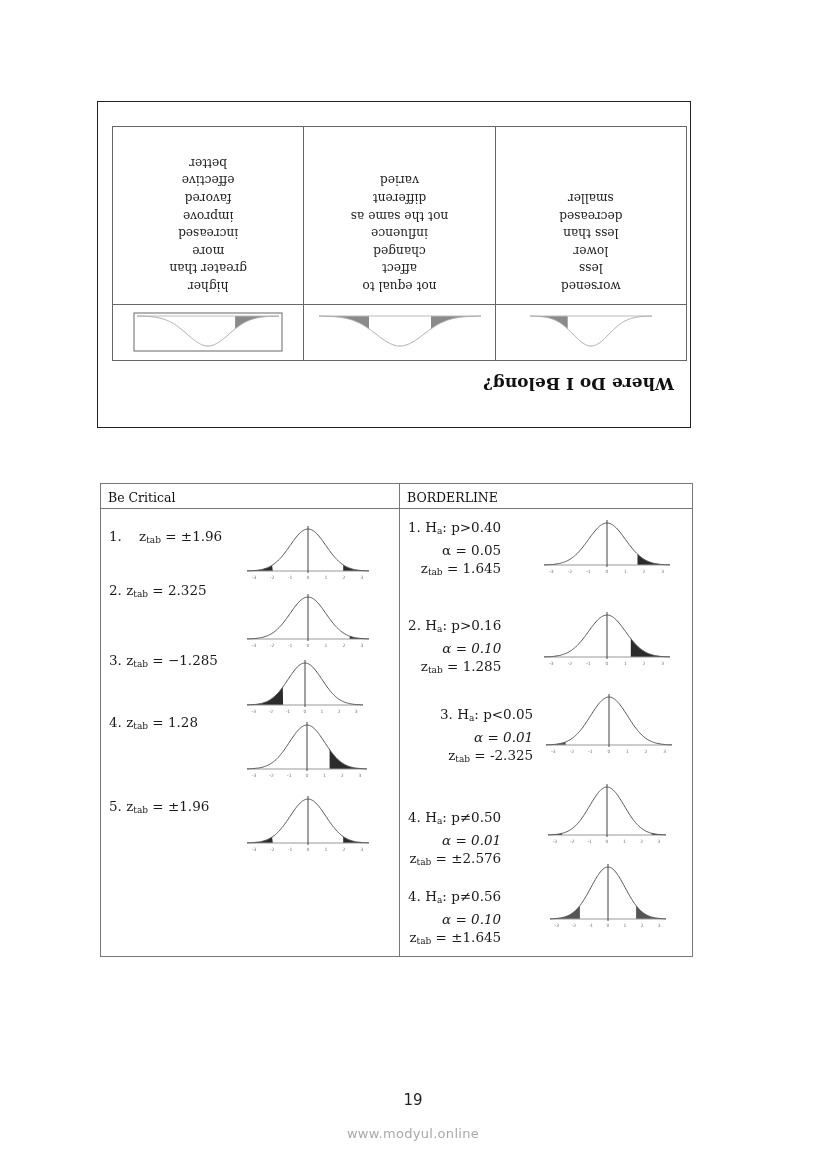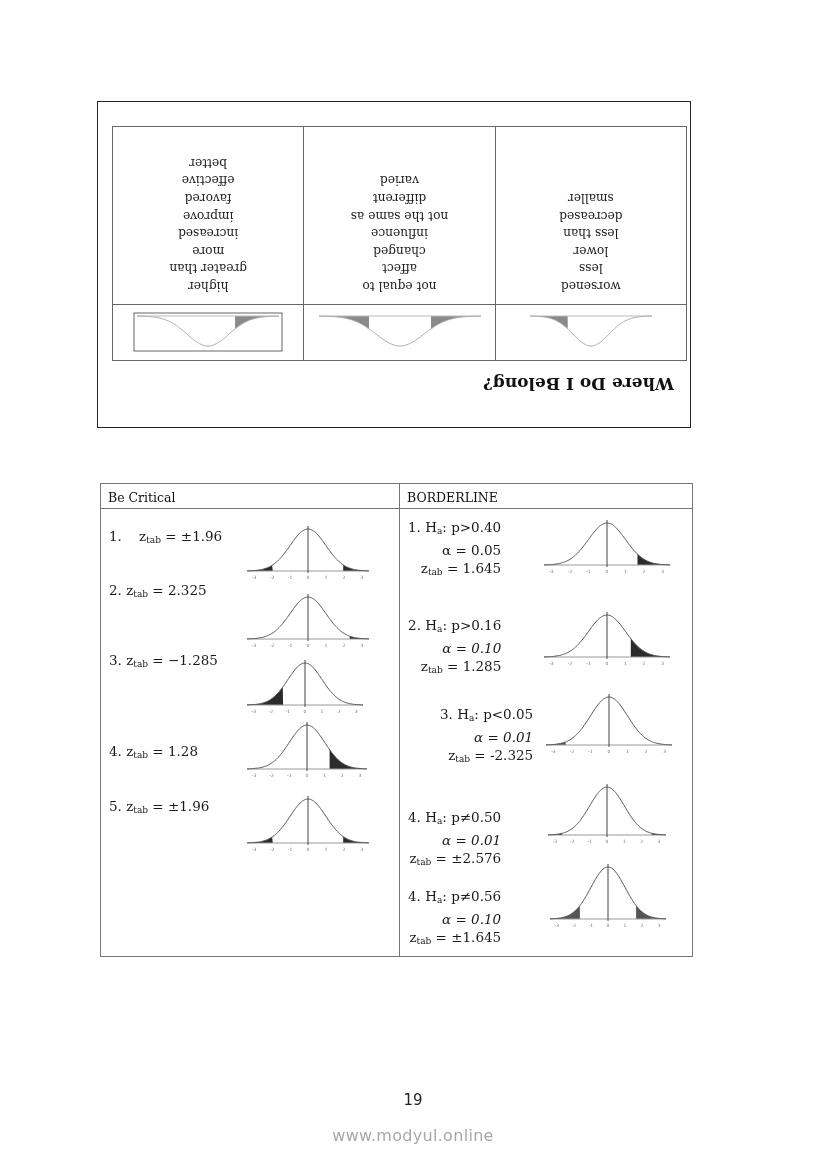--- a/index.html
+++ b/index.html
@@ -51,21 +51,21 @@
   }
   .item .txt sub { font-size: 9px; vertical-align: -2px; }
   .item svg { position: absolute; }
   .col-right .item .txt { font-size: 13.5px; line-height: 18.5px; }
   .footer-page {
     position: absolute; top: 1079px; left: 0; width: 826px; text-align: center;
     font-family: "DejaVu Sans", sans-serif; font-size: 15px; color: #222; margin-top: 12px;
   }
   .footer-url {
     position: absolute; top: 1126px; left: 0; width: 826px; text-align: center;
-    font-family: "DejaVu Sans", sans-serif; font-size: 16px; color: #a8a8a8; letter-spacing: 0.3px;
+    font-family: "DejaVu Sans", sans-serif; font-size: 13px; color: #a8a8a8; letter-spacing: 0.3px;
   }
 </style>
 </head>
 <body>
 
 <div class="activity-box">
   <div class="activity-rot">
     <div class="activity-title">Where Do I Belong?</div>
     <table class="word-table">
       <tbody>
@@ -189,21 +189,21 @@
               <text x="10.823529411764703" y="56" font-size="4.5" text-anchor="middle" fill="#777" font-family="DejaVu Sans, sans-serif">-3</text>
               <text x="27.88235294117647" y="56" font-size="4.5" text-anchor="middle" fill="#777" font-family="DejaVu Sans, sans-serif">-2</text>
               <text x="44.94117647058824" y="56" font-size="4.5" text-anchor="middle" fill="#777" font-family="DejaVu Sans, sans-serif">-1</text>
               <text x="62" y="56" font-size="4.5" text-anchor="middle" fill="#777" font-family="DejaVu Sans, sans-serif">0</text>
               <text x="79.05882352941177" y="56" font-size="4.5" text-anchor="middle" fill="#777" font-family="DejaVu Sans, sans-serif">1</text>
               <text x="96.11764705882354" y="56" font-size="4.5" text-anchor="middle" fill="#777" font-family="DejaVu Sans, sans-serif">2</text>
               <text x="113.1764705882353" y="56" font-size="4.5" text-anchor="middle" fill="#777" font-family="DejaVu Sans, sans-serif">3</text>
             </svg>
           </div>
           <div class="item" style="top: 0px;">
-            <div class="txt" style="top: 233px;"><span>4.</span> <span>z</span><sub>tab</sub> <span>=  1.28</span></div>
+            <div class="txt" style="top: 204px;"><span>4.</span> <span>z</span><sub>tab</sub> <span>=  1.28</span></div>
             <svg width="128" height="60" style="left: 142px; top: 210px;">
               <path d="M86.6 50L86.6 30.6L87.5 31.8L88.4 33.0L89.2 34.2L90.1 35.3L91.0 36.3L91.9 37.4L92.8 38.3L93.6 39.3L94.5 40.1L95.4 41.0L96.3 41.8L97.2 42.5L98.1 43.2L98.9 43.8L99.8 44.4L100.7 44.9L101.6 45.4L102.5 45.9L103.4 46.3L104.2 46.7L105.1 47.1L106.0 47.4L106.9 47.7L107.8 48.0L108.6 48.2L109.5 48.4L110.4 48.6L111.3 48.8L112.2 48.9L113.1 49.1L113.9 49.2L114.8 49.3L115.7 49.4L116.6 49.5L117.5 49.6L118.4 49.6L119.2 49.7L120.1 49.7L121.0 49.8L121.9 49.8L122.8 49.8L123.6 49.9L124.0 50Z" fill="#2b2b2b"></path>
               <line x1="4" x2="124" y1="50" y2="50" stroke="#999" stroke-width="1.2"></line>
               <line x1="64" x2="64" y1="3" y2="52" stroke="#444" stroke-width="1"></line>
               <path d="M4.0 49.9L4.9 49.8L5.8 49.8L6.6 49.8L7.5 49.7L8.4 49.7L9.3 49.6L10.2 49.6L11.1 49.5L11.9 49.4L12.8 49.3L13.7 49.2L14.6 49.1L15.5 49.0L16.4 48.9L17.2 48.7L18.1 48.5L19.0 48.3L19.9 48.1L20.8 47.8L21.6 47.5L22.5 47.2L23.4 46.9L24.3 46.5L25.2 46.1L26.1 45.6L26.9 45.1L27.8 44.6L28.7 44.0L29.6 43.4L30.5 42.8L31.4 42.1L32.2 41.3L33.1 40.5L34.0 39.6L34.9 38.7L35.8 37.8L36.6 36.8L37.5 35.7L38.4 34.6L39.3 33.5L40.2 32.3L41.1 31.1L41.9 29.9L42.8 28.6L43.7 27.3L44.6 26.0L45.5 24.6L46.4 23.3L47.2 22.0L48.1 20.7L49.0 19.3L49.9 18.0L50.8 16.8L51.6 15.6L52.5 14.4L53.4 13.2L54.3 12.2L55.2 11.2L56.1 10.2L56.9 9.4L57.8 8.6L58.7 7.9L59.6 7.4L60.5 6.9L61.4 6.5L62.2 6.2L63.1 6.1L64.0 6.0L64.9 6.1L65.8 6.2L66.6 6.5L67.5 6.9L68.4 7.4L69.3 7.9L70.2 8.6L71.1 9.4L71.9 10.2L72.8 11.2L73.7 12.2L74.6 13.2L75.5 14.4L76.4 15.6L77.2 16.8L78.1 18.0L79.0 19.3L79.9 20.7L80.8 22.0L81.6 23.3L82.5 24.6L83.4 26.0L84.3 27.3L85.2 28.6L86.1 29.9L86.9 31.1L87.8 32.3L88.7 33.5L89.6 34.6L90.5 35.7L91.4 36.8L92.2 37.8L93.1 38.7L94.0 39.6L94.9 40.5L95.8 41.3L96.6 42.1L97.5 42.8L98.4 43.4L99.3 44.0L100.2 44.6L101.1 45.1L101.9 45.6L102.8 46.1L103.7 46.5L104.6 46.9L105.5 47.2L106.4 47.5L107.2 47.8L108.1 48.1L109.0 48.3L109.9 48.5L110.8 48.7L111.6 48.9L112.5 49.0L113.4 49.1L114.3 49.2L115.2 49.3L116.1 49.4L116.9 49.5L117.8 49.6L118.7 49.6L119.6 49.7L120.5 49.7L121.4 49.8L122.2 49.8L123.1 49.8L124.0 49.9" fill="none" stroke="#555" stroke-width="1"></path>
               <text x="11.058823529411763" y="58" font-size="4.5" text-anchor="middle" fill="#777" font-family="DejaVu Sans, sans-serif">-3</text>
               <text x="28.705882352941174" y="58" font-size="4.5" text-anchor="middle" fill="#777" font-family="DejaVu Sans, sans-serif">-2</text>
               <text x="46.352941176470594" y="58" font-size="4.5" text-anchor="middle" fill="#777" font-family="DejaVu Sans, sans-serif">-1</text>
               <text x="64" y="58" font-size="4.5" text-anchor="middle" fill="#777" font-family="DejaVu Sans, sans-serif">0</text>
               <text x="81.64705882352942" y="58" font-size="4.5" text-anchor="middle" fill="#777" font-family="DejaVu Sans, sans-serif">1</text>

